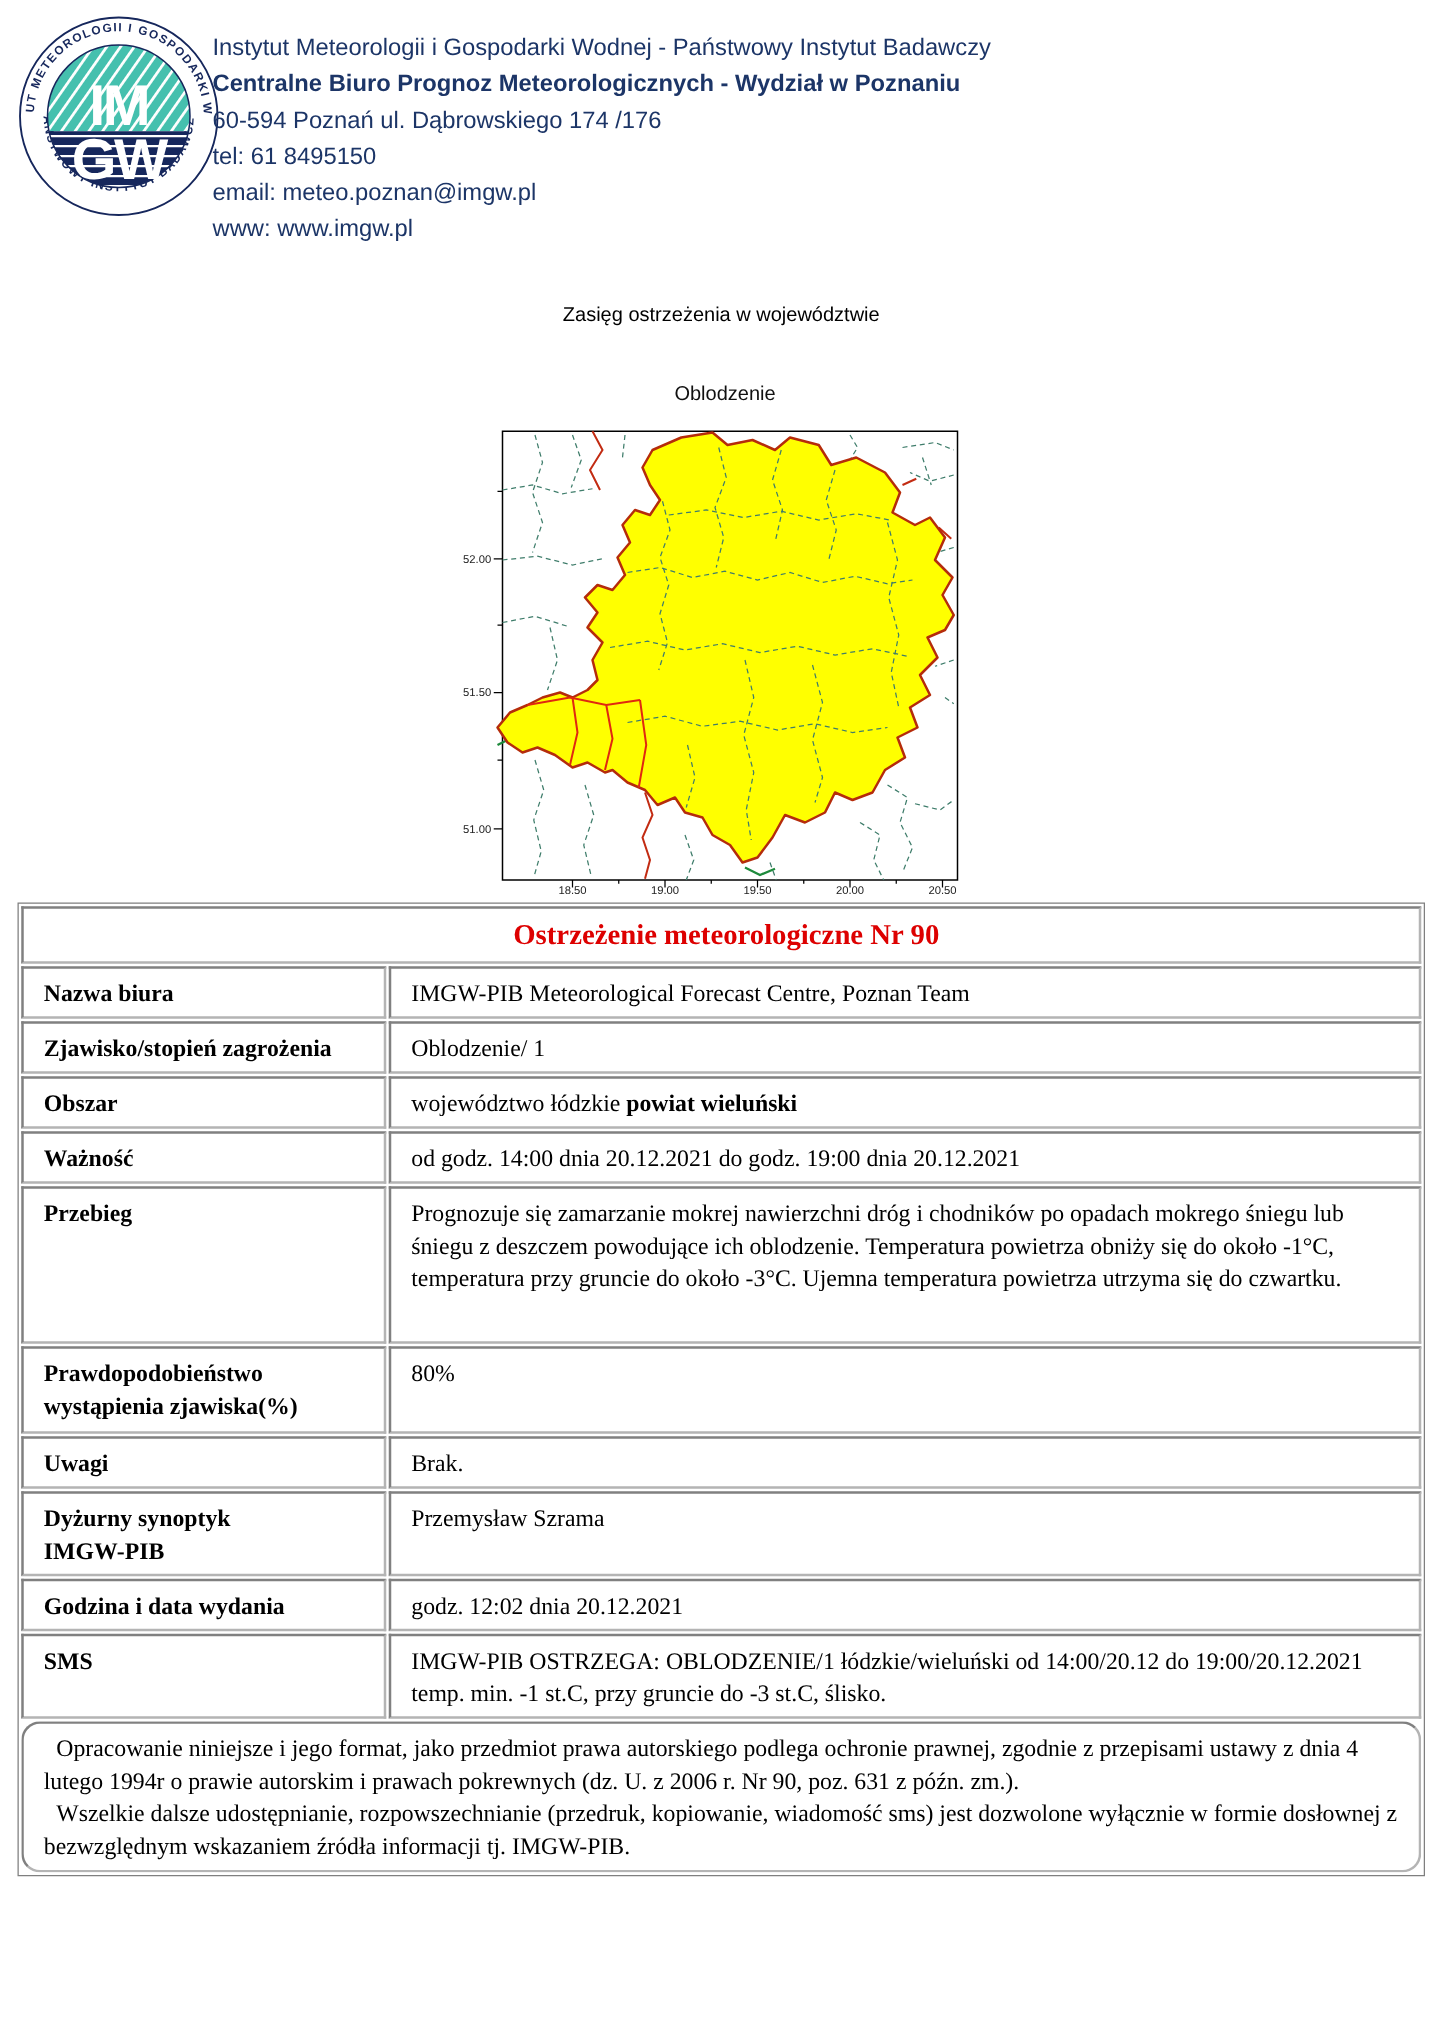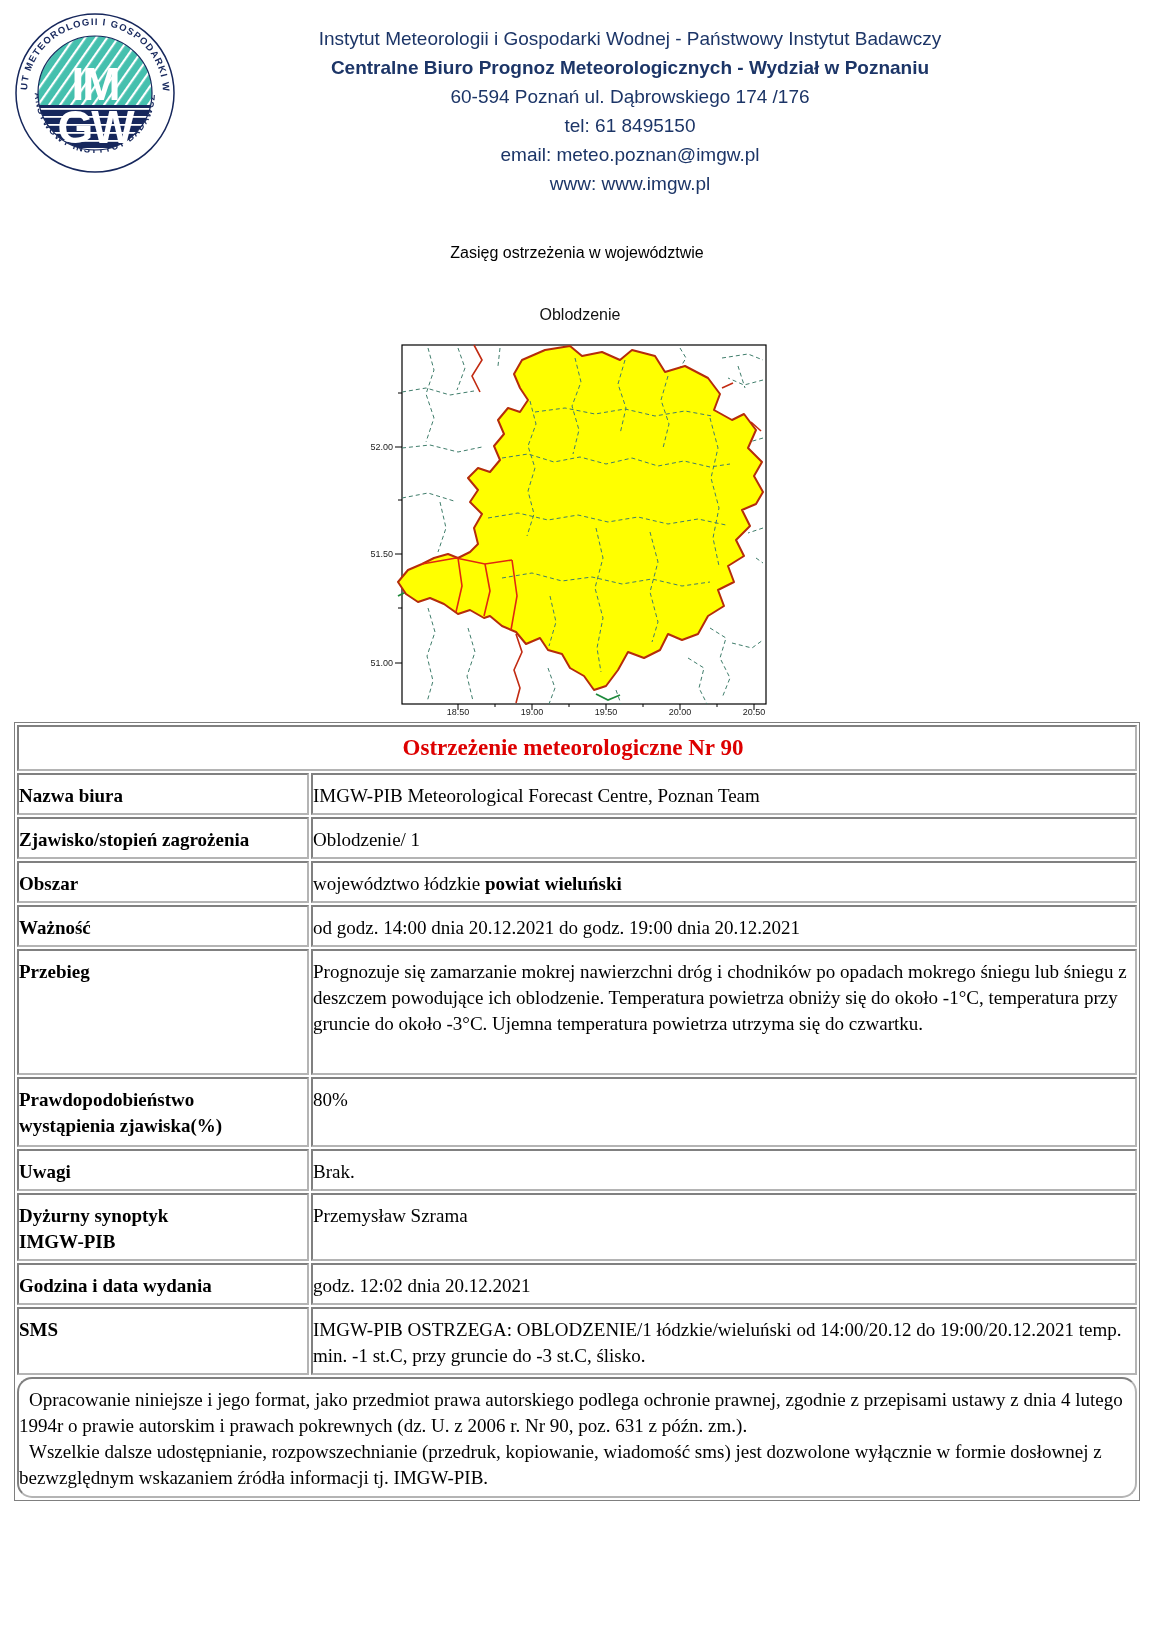--- a/index.html
+++ b/index.html
@@ -5,41 +5,41 @@
   * { margin:0; padding:0; box-sizing:border-box; }
   html,body { background:#ffffff; }
   .page {
     position:relative; width:1154px; height:1633px; background:#ffffff;
     font-family:"Liberation Sans", sans-serif; overflow:hidden;
   }
   
   .logo { position:absolute; left:14px; top:12px; }
   .contact {
     position:absolute; top:24px; right:64px; width:920px;
-    text-align:center; color:#1c3567; font-size:19px; line-height:29px;
+    text-align:left; color:#1c3567; font-size:19px; line-height:29px;
   }
   .contact .bold { font-weight:bold; }
   
   .scope-title {
     position:absolute; top:244px; left:0; width:100%;
     text-align:center; font-size:16px; color:#000000;
   }
   
   .mapwrap { position:absolute; left:370px; top:296px; width:400px; height:420px; }
   
   table.warn {
     position:absolute; left:14px; top:722px; width:1126px;
     border-collapse:separate; border-spacing:2px;
     border:1px solid #7f7f7f; background:#ffffff;
     font-family:"Liberation Serif", serif; font-size:19px; color:#000;
     table-layout:fixed;
   }
   table.warn td {
     border:2px solid; border-color:#808080 #b4b4b4 #b4b4b4 #808080;
-    vertical-align:top; padding:8px 8px 4px 0; line-height:26px;
+    vertical-align:top; padding:8px 8px 4px 16px; line-height:26px;
     overflow:hidden;
     margin-left:38px;
   }
   td.lbl { font-weight:bold; white-space:pre-line; padding-left:6px; }
   td.ttl {
     text-align:center; font-weight:bold; font-size:23px;
     color:#dd0000; padding-top:13px;
   }
   td.foot { line-height:28px;border-radius:15px; }
   td.foot .para { text-indent:10px; }

